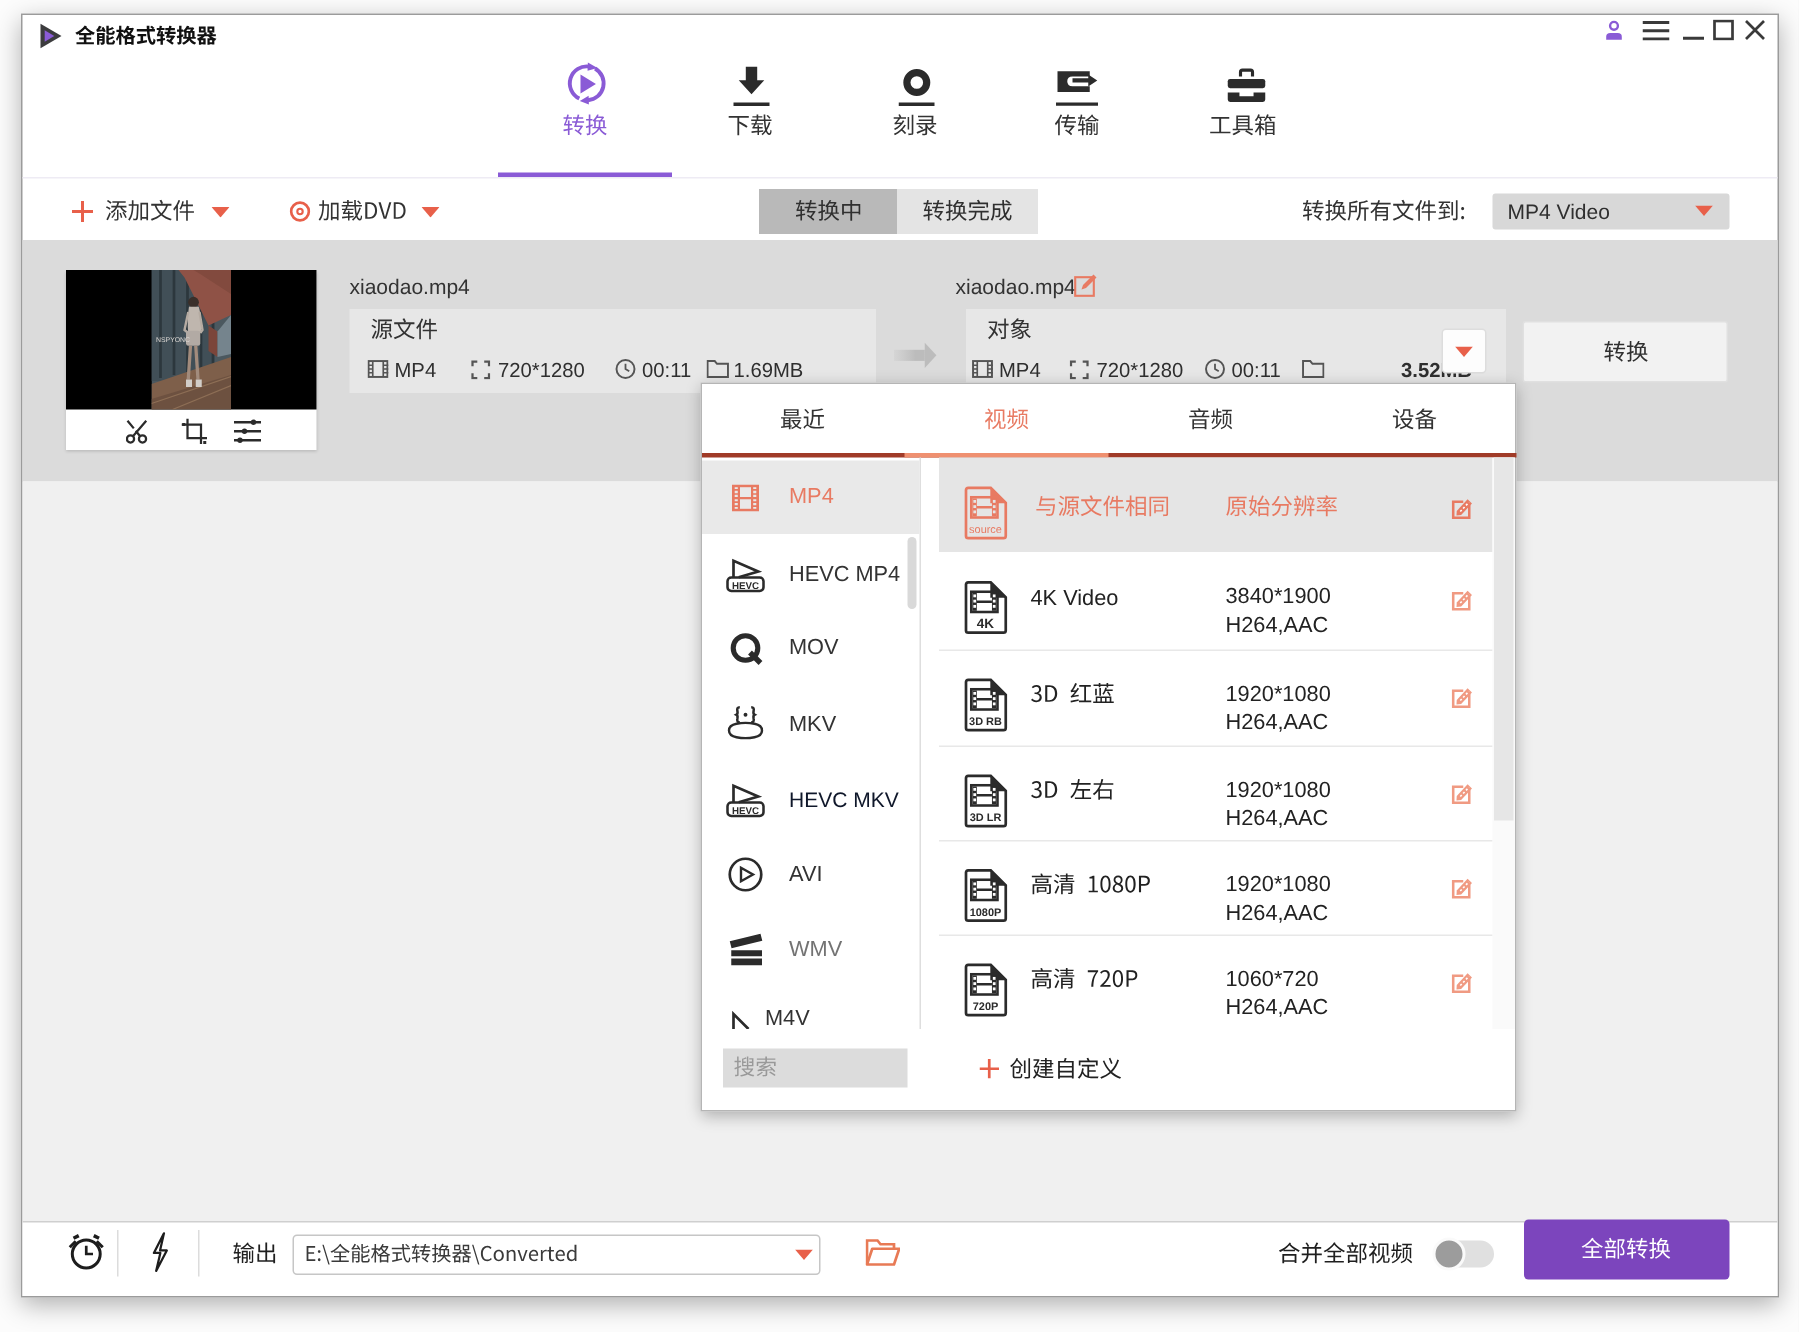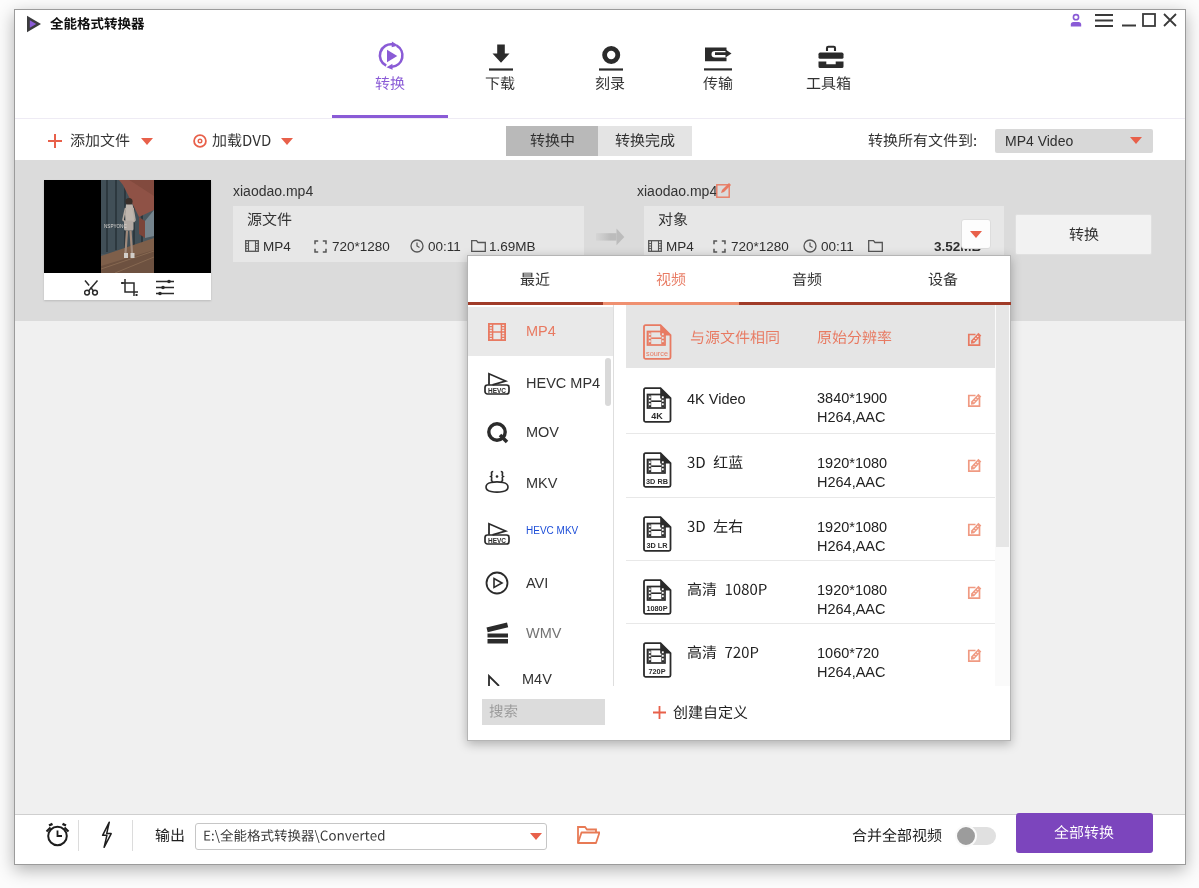--- a/index.html
+++ b/index.html
@@ -281,21 +281,21 @@
     <path d="M1.8 1.3C2.6 2 3.6 3 4.1 3.6L4.9 2.8C4.4 2.2 3.4 1.2 2.6 0.6ZM0.6 5V6.1H2.8V11.5C2.8 12.2 2.3 12.7 2 12.8C2.2 13.1 2.5 13.5 2.6 13.8C2.9 13.5 3.3 13.2 5.9 11.2C5.8 11 5.6 10.6 5.5 10.3L3.9 11.5V5ZM7.4 0.8V2.5C7.4 3.6 7 4.9 5.1 5.8C5.3 5.9 5.7 6.4 5.8 6.6C7.9 5.6 8.4 3.9 8.4 2.5V1.9H11.1V4.3C11.1 5.4 11.3 5.9 12.3 5.9C12.5 5.9 13.2 5.9 13.5 5.9C13.8 5.9 14.1 5.9 14.3 5.8C14.2 5.5 14.2 5.1 14.2 4.8C14 4.9 13.7 4.9 13.5 4.9C13.3 4.9 12.6 4.9 12.4 4.9C12.2 4.9 12.2 4.8 12.2 4.3V0.8ZM12.1 8C11.5 9.2 10.7 10.2 9.7 11C8.7 10.1 7.9 9.1 7.4 8ZM5.8 6.9V8H6.5L6.3 8.1C6.9 9.4 7.8 10.6 8.8 11.6C7.7 12.3 6.4 12.8 5.1 13.1C5.3 13.4 5.6 13.8 5.7 14.1C7.1 13.7 8.5 13.1 9.7 12.3C10.8 13.2 12.2 13.8 13.8 14.1C13.9 13.8 14.2 13.4 14.4 13.1C13 12.8 11.7 12.3 10.6 11.6C11.9 10.5 12.9 9.1 13.5 7.2L12.8 6.9L12.6 6.9Z M25.3 2.6C24.6 3.3 23.6 4 22.5 4.6C21.4 4.1 20.6 3.5 19.9 2.7L20.1 2.6ZM20.5 0.3C19.8 1.6 18.3 3.1 16.1 4.1C16.4 4.3 16.7 4.6 16.9 4.9C17.8 4.5 18.5 4 19.1 3.5C19.8 4.1 20.5 4.6 21.3 5.1C19.5 5.9 17.4 6.4 15.4 6.7C15.6 6.9 15.9 7.4 16 7.7C18.1 7.4 20.4 6.7 22.5 5.7C24.4 6.6 26.6 7.2 28.9 7.5C29 7.2 29.3 6.8 29.6 6.5C27.5 6.3 25.4 5.8 23.7 5.1C25.1 4.3 26.3 3.2 27.1 2L26.4 1.5L26.2 1.6H21C21.3 1.2 21.5 0.9 21.8 0.5ZM18.7 11H21.9V12.6H18.7ZM18.7 10.1V8.5H21.9V10.1ZM26.2 11V12.6H23.1V11ZM26.2 10.1H23.1V8.5H26.2ZM17.6 7.5V14.1H18.7V13.6H26.2V14.1H27.4V7.5Z" fill="#333333"></path>
   </svg>
 <div class="abs" style="left:468px;top:302px;width:543px;height:3px;background:#a03b28"></div>
 <div class="abs" style="left:603px;top:302px;width:136px;height:3px;background:#ef9070"></div>
 <div class="abs" style="left:613px;top:305px;width:1px;height:381px;background:#dedede"></div>
 <div class="abs" style="left:468px;top:307px;width:145px;height:49px;background:#e9e9e9"></div>
 <div class="abs" style="left:526px;top:323px;font-size:14.5px;color:#e87a62;font-weight:400;white-space:nowrap;line-height:1.15;">MP4</div>
 <div class="abs" style="left:526px;top:375px;font-size:14.5px;color:#333333;font-weight:400;white-space:nowrap;line-height:1.15;">HEVC MP4</div>
 <div class="abs" style="left:526px;top:424px;font-size:14.5px;color:#333333;font-weight:400;white-space:nowrap;line-height:1.15;">MOV</div>
 <div class="abs" style="left:526px;top:475px;font-size:14.5px;color:#333333;font-weight:400;white-space:nowrap;line-height:1.15;">MKV</div>
-<div class="abs" style="left:526px;top:525px;font-size:10px;color:#1d4ed8;font-weight:400;white-space:nowrap;line-height:1.15;">HEVC MKV</div>
+<div class="abs" style="left:526px;top:525px;font-size:14px;color:#0f172a;font-weight:400;white-space:nowrap;line-height:1.15;">HEVC MKV</div>
 <div class="abs" style="left:526px;top:575px;font-size:14.5px;color:#333333;font-weight:400;white-space:nowrap;line-height:1.15;">AVI</div>
 <div class="abs" style="left:526px;top:625px;font-size:14.5px;color:#737373;font-weight:400;white-space:nowrap;line-height:1.15;">WMV</div>
 <svg class="abs" style="left:488px;top:323px" width="18" height="18" viewBox="0 0 18 18">
     <rect x="0.9" y="0.9" width="16.2" height="16.2" fill="none" stroke="#e87a62" stroke-width="1.8"></rect>
     <path d="M4.6 1 V17 M13.4 1 V17" stroke="#e87a62" stroke-width="1.5"></path>
     <path d="M1 9 H17" stroke="#e87a62" stroke-width="1.5"></path>
     <path d="M1.2 3.6 H4.4 M1.2 6.3 H4.4 M1.2 11.7 H4.4 M1.2 14.4 H4.4 M13.6 3.6 H16.8 M13.6 6.3 H16.8 M13.6 11.7 H16.8 M13.6 14.4 H16.8" stroke="#e87a62" stroke-width="1.1"></path>
   </svg>
 <svg class="abs" style="left:484px;top:371px" width="27" height="25" viewBox="0 0 27 25">
     <path d="M5 13.8 V2.8 L21.5 10 L8.5 13.8" fill="none" stroke="#2b2b2b" stroke-width="1.8"></path>
@@ -320,21 +320,21 @@
 <svg class="abs" style="left:485px;top:571px" width="24" height="24" viewBox="0 0 24 24">
     <circle cx="12" cy="12" r="10.5" fill="none" stroke="#2b2b2b" stroke-width="1.8"></circle>
     <path d="M9 7.5 L17 12 L9 16.5 Z" fill="none" stroke="#2b2b2b" stroke-width="1.6"></path>
   </svg>
 <svg class="abs" style="left:485px;top:621px" width="25" height="24" viewBox="0 0 25 24">
     <path d="M1.5 6.5 L22 1.5 L23.2 6.2 L2.7 11.2 Z M2.5 12.5 H23 V16.5 H2.5 Z M2.5 18 H23 V22.5 H2.5 Z" fill="#2b2b2b"></path>
   </svg>
 <svg class="abs" style="left:487px;top:674px" width="22" height="12" viewBox="0 0 22 12">
     <path d="M2 12 V2 L12 12" fill="none" stroke="#2b2b2b" stroke-width="1.8"></path>
   </svg>
-<div class="abs" style="left:522px;top:671px;width:60px;height:15px;overflow:hidden">
+<div class="abs" style="left:510px;top:671px;width:60px;height:15px;overflow:hidden">
     <div style="font-size:14.5px;color:#333">M4V</div>
   </div>
 <div class="abs" style="left:605px;top:358px;width:6px;height:48px;background:#d9d9d9;border-radius:3px"></div>
 <div class="abs" style="left:626px;top:305px;width:369px;height:63px;background:#e5e5e5"></div>
 <div class="abs" style="left:626px;top:433px;width:369px;height:1px;background:#e8e8e8"></div>
 <div class="abs" style="left:626px;top:497px;width:369px;height:1px;background:#e8e8e8"></div>
 <div class="abs" style="left:626px;top:560px;width:369px;height:1px;background:#e8e8e8"></div>
 <div class="abs" style="left:626px;top:623px;width:369px;height:1px;background:#e8e8e8"></div>
 <div class="abs" style="left:995px;top:305px;width:15px;height:381px;background:#fafafa"></div>
 <div class="abs" style="left:996px;top:305px;width:13px;height:242px;background:#e6e6e6"></div>

